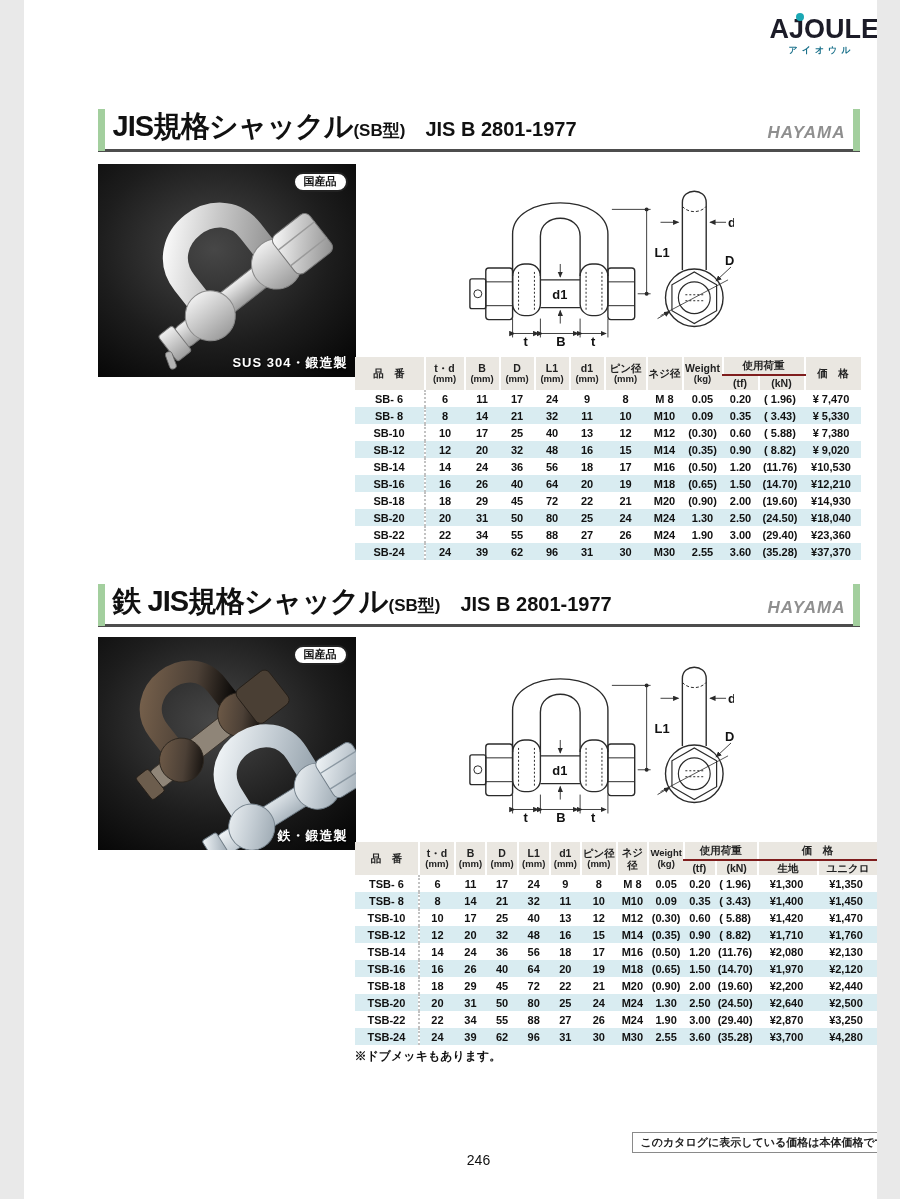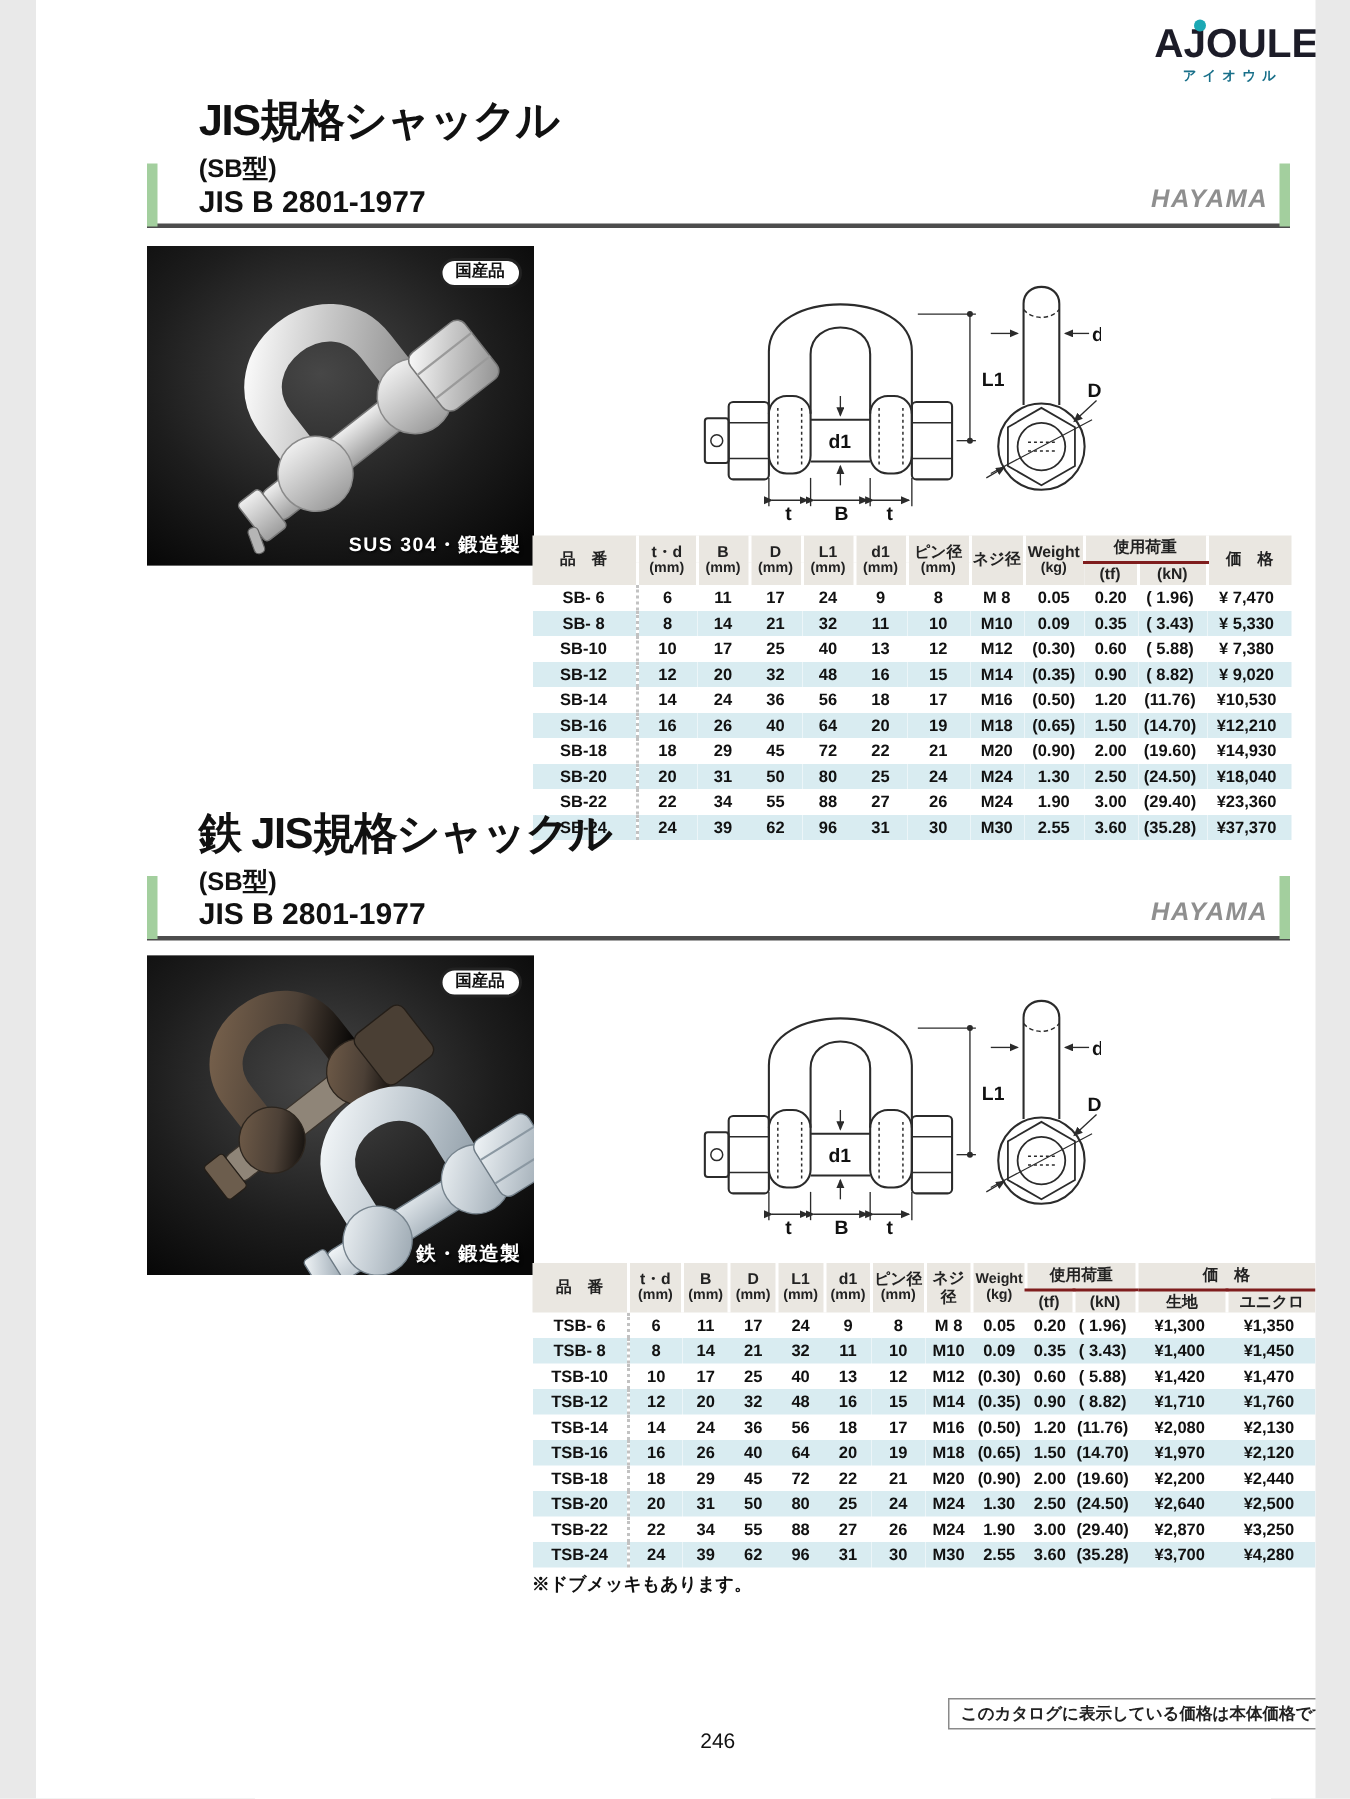--- a/index.html
+++ b/index.html
@@ -11,21 +11,21 @@
   
   .logo{position:absolute;left:746px;top:16px;width:104px;text-align:center;}
   .logo .brand{position:relative;font-size:27px;font-weight:900;letter-spacing:0px;color:#1c1c28;line-height:1;}
   .logo .dot{position:absolute;left:26px;top:-3px;width:8px;height:8px;border-radius:50%;background:#1ba8b4;}
   .logo .kana{margin-top:1px;font-size:9px;font-weight:bold;letter-spacing:4px;color:#19708a;}
   
   .sec-head{position:absolute;left:74px;width:762px;height:46px;border-bottom:3px solid #4d4d4d;}
   .sec-head .bar{position:absolute;top:3px;width:7px;height:42px;background:#a3cf9e;}
   .sec-head .bar-l{left:0;}
   .sec-head .bar-r{right:0;}
-  .sec-head .titles{position:absolute;left:15px;bottom:2px;display:flex;align-items:baseline;white-space:nowrap;flex-direction:column;}
+  .sec-head .titles{position:absolute;left:15px;bottom:2px;display:flex;align-items:baseline;white-space:nowrap;}
   .t-main{font-size:29px;font-weight:900;color:#111;letter-spacing:-1px;}
   .t-paren{font-size:17px;font-weight:900;color:#111;margin-left:1px;}
   .t-std{font-size:20px;font-weight:900;color:#111;margin-left:20px;letter-spacing:0px;}
   .hayama{position:absolute;right:14px;bottom:6px;font-size:17px;font-weight:900;font-style:italic;color:#8f8f8f;letter-spacing:1px;}
   
   .photo{position:absolute;left:74px;width:258px;height:213px;background:#0c0c0c;}
   .photo svg{display:block;}
   .badge{position:absolute;top:8px;right:8px;background:#fff;border:2px solid #222;border-radius:11px;
     padding:1px 9px;font-size:11px;font-weight:bold;color:#111;line-height:14px;font-family:Liberation Mono, monospace;}
   .caption{position:absolute;right:8px;bottom:5px;color:#fff;font-size:13px;font-weight:bold;

